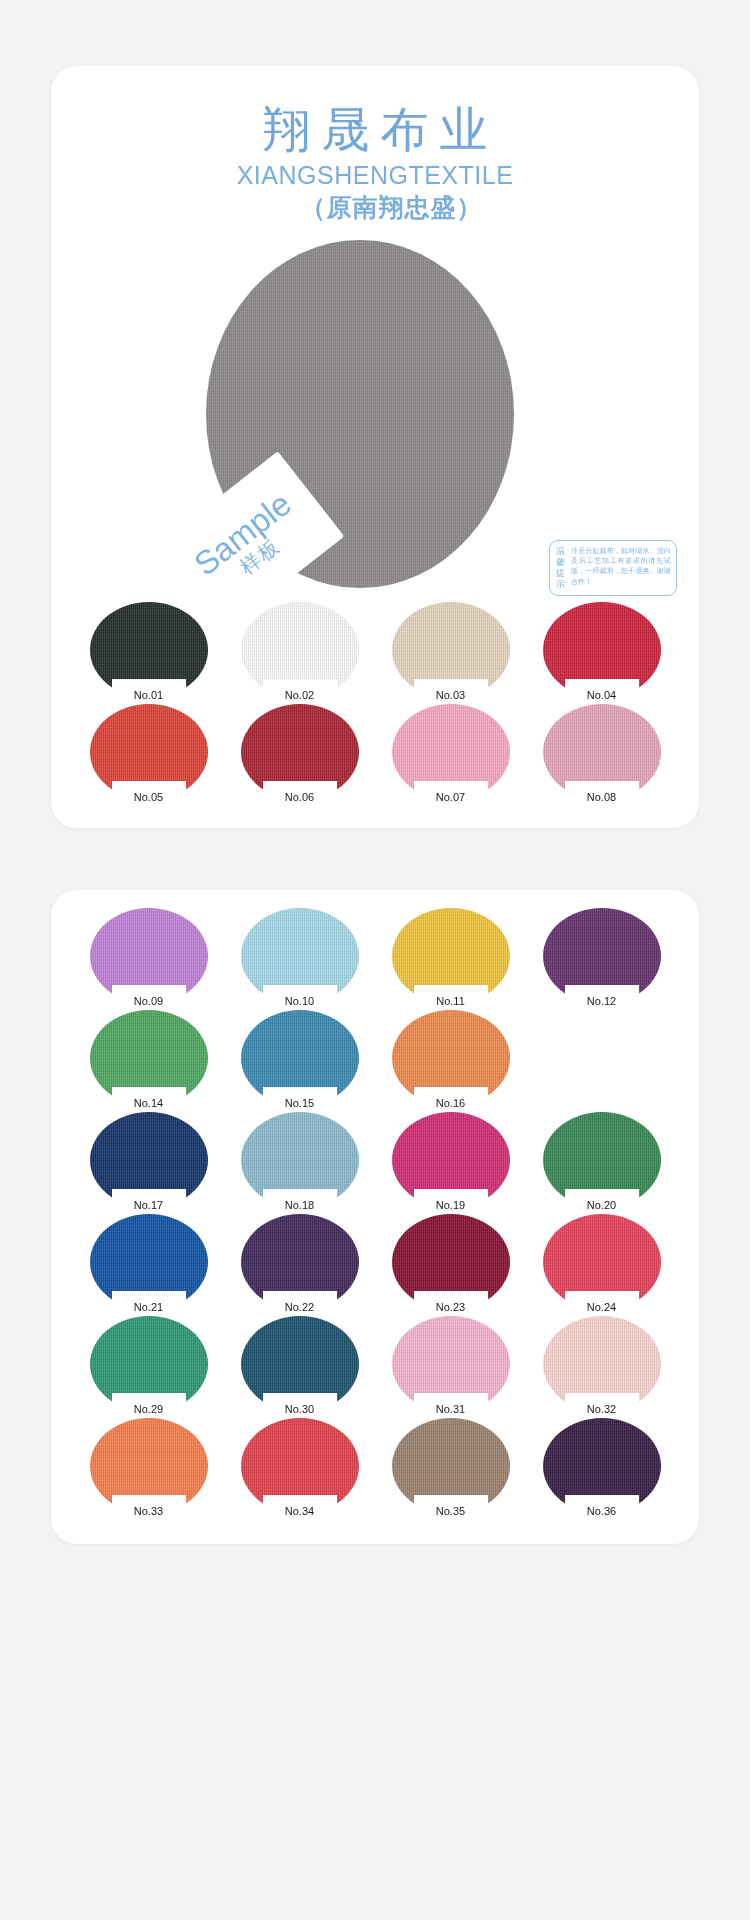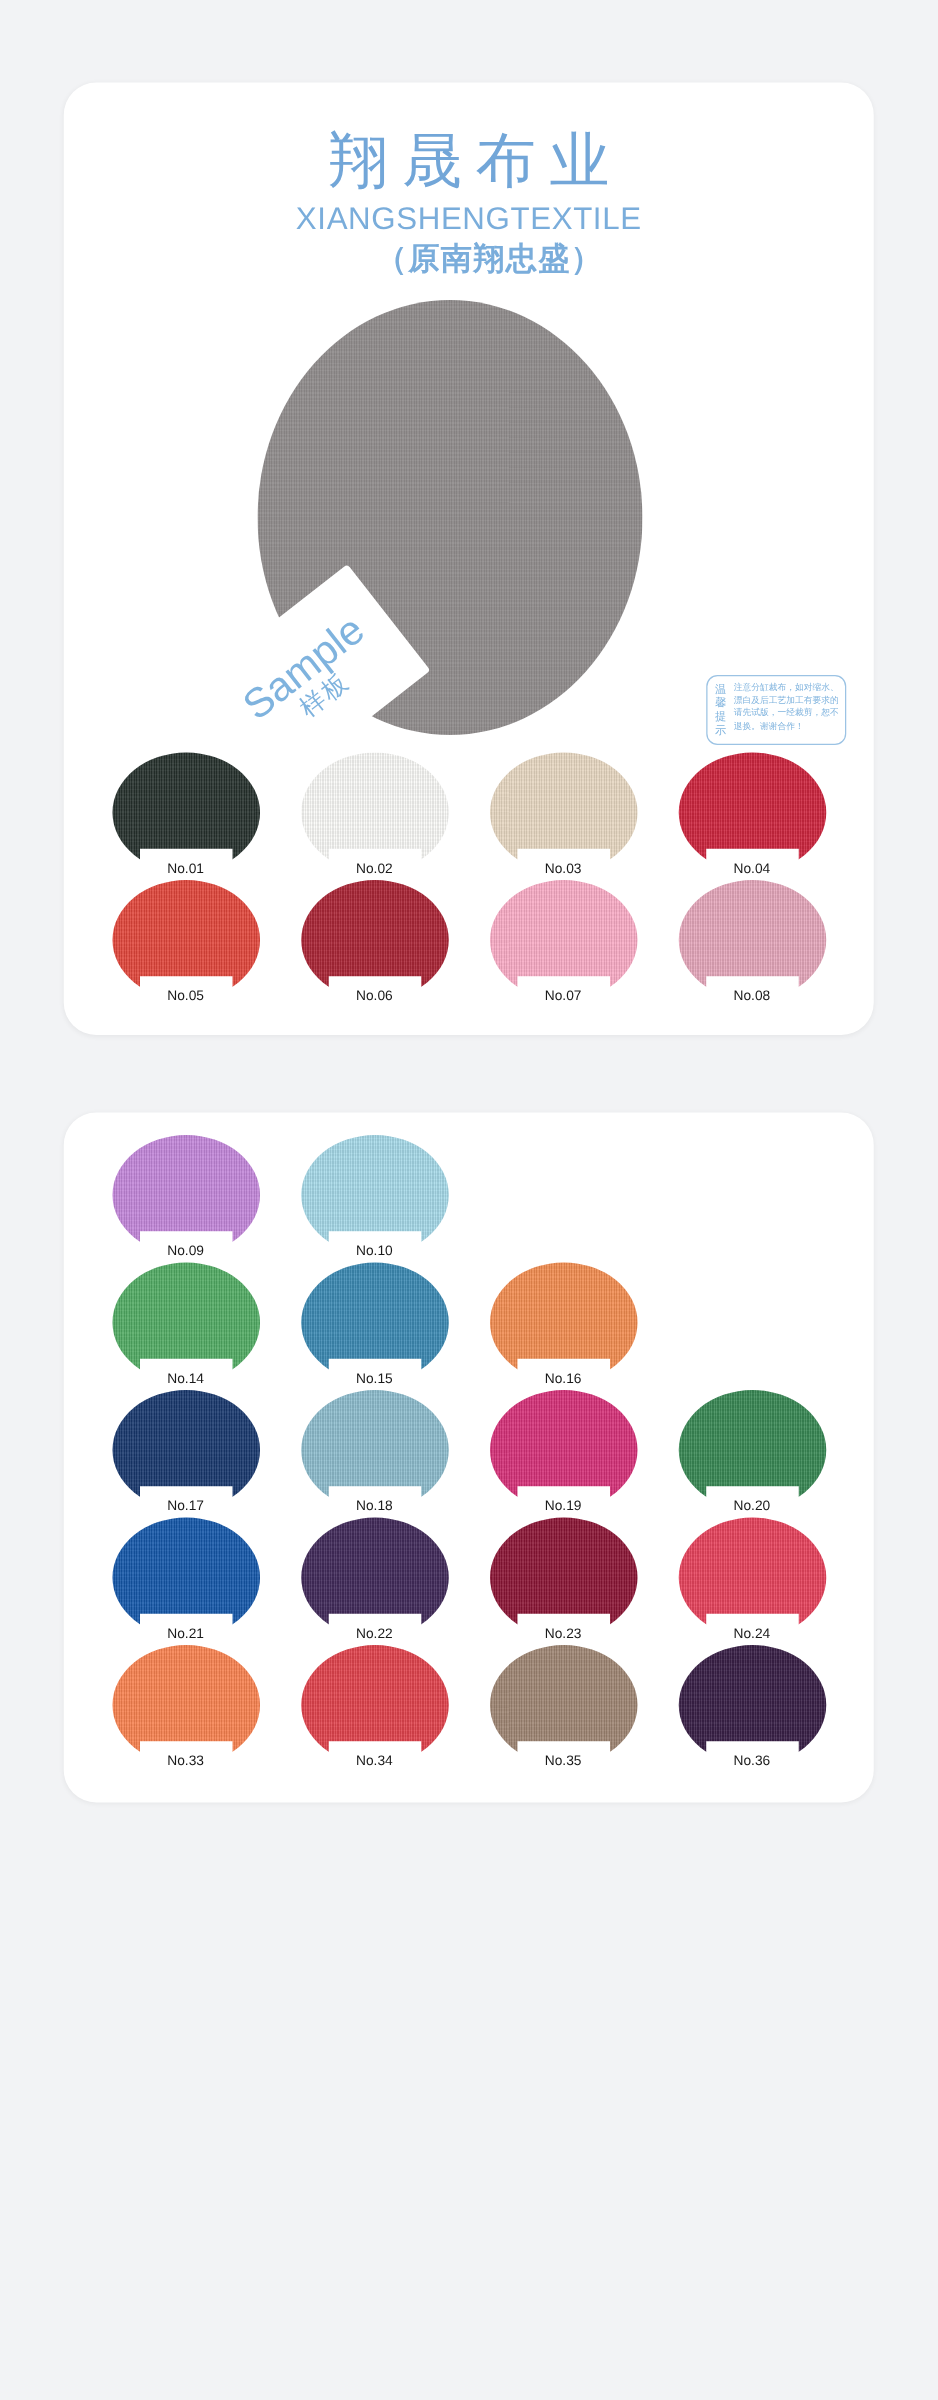--- a/index.html
+++ b/index.html
@@ -132,21 +132,21 @@
     color: #7fb3de;
     letter-spacing: 2px;
     line-height: 1;
   }
 
   
   .tips {
     position: absolute;
     right: 22px;
     bottom: 6px;
-    width: 112px;
+    width: 128px;
     border: 1px solid #9cc3e4;
     border-radius: 9px;
     background: #ffffff;
     display: flex;
     padding: 5px 5px 5px 4px;
     gap: 4px;
   }
   .tips-label {
     width: 13px;
     flex: 0 0 13px;
@@ -325,20 +325,32 @@
             <div class="swatch-notch">
               <span class="swatch-label">No.09</span>
             </div>
           </div>
           <div class="swatch">
             <div class="swatch-disc" style="background-color: rgb(168, 219, 234);"></div>
             <div class="swatch-notch">
               <span class="swatch-label">No.10</span>
             </div>
           </div>
+          <div class="swatch">
+            <div class="swatch-disc" style="background-color: rgb(242, 198, 63);"></div>
+            <div class="swatch-notch">
+              <span class="swatch-label">No.11</span>
+            </div>
+          </div>
+          <div class="swatch">
+            <div class="swatch-disc" style="background-color: rgb(102, 53, 111);"></div>
+            <div class="swatch-notch">
+              <span class="swatch-label">No.12</span>
+            </div>
+          </div>
         </div>
         <div class="grid">
           <div class="swatch">
             <div class="swatch-disc" style="background-color: rgb(80, 170, 98);"></div>
             <div class="swatch-notch">
               <span class="swatch-label">No.14</span>
             </div>
           </div>
           <div class="swatch">
             <div class="swatch-disc" style="background-color: rgb(62, 140, 181);"></div>
@@ -395,20 +407,46 @@
           <div class="swatch">
             <div class="swatch-disc" style="background-color: rgb(138, 20, 52);"></div>
             <div class="swatch-notch">
               <span class="swatch-label">No.23</span>
             </div>
           </div>
           <div class="swatch">
             <div class="swatch-disc" style="background-color: rgb(232, 68, 94);"></div>
             <div class="swatch-notch">
               <span class="swatch-label">No.24</span>
+            </div>
+          </div>
+        </div>
+        <div class="grid">
+          <div class="swatch">
+            <div class="swatch-disc" style="background-color: rgb(48, 154, 116);"></div>
+            <div class="swatch-notch">
+              <span class="swatch-label">No.29</span>
+            </div>
+          </div>
+          <div class="swatch">
+            <div class="swatch-disc" style="background-color: rgb(31, 85, 112);"></div>
+            <div class="swatch-notch">
+              <span class="swatch-label">No.30</span>
+            </div>
+          </div>
+          <div class="swatch">
+            <div class="swatch-disc" style="background-color: rgb(246, 182, 210);"></div>
+            <div class="swatch-notch">
+              <span class="swatch-label">No.31</span>
+            </div>
+          </div>
+          <div class="swatch">
+            <div class="swatch-disc" style="background-color: rgb(250, 214, 211);"></div>
+            <div class="swatch-notch">
+              <span class="swatch-label">No.32</span>
             </div>
           </div>
         </div>
         <div class="grid">
           <div class="swatch">
             <div class="swatch-disc" style="background-color: rgb(247, 128, 78);"></div>
             <div class="swatch-notch">
               <span class="swatch-label">No.33</span>
             </div>
           </div>

